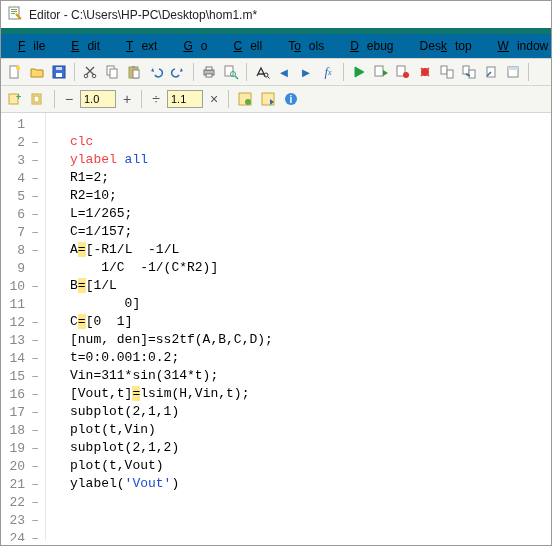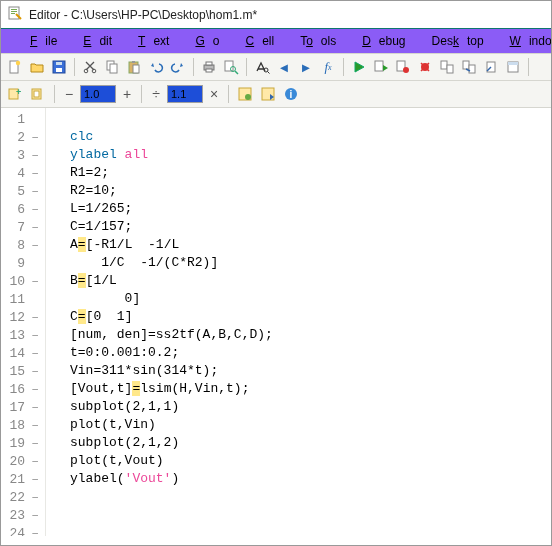--- a/index.html
+++ b/index.html
@@ -11,28 +11,28 @@
     width: 552px;
     height: 546px;
     overflow: hidden;
     border: 1px solid #999;
   }
   .titlebar {
     display: flex;
     align-items: center;
     padding: 4px 6px;
     background: #fff;
-    border-bottom: 1px solid #0f766e;
+    border-bottom: 6px solid #0f766e;
     gap: 6px;
   }
   .titlebar .title-text { font-size: 12px; color: #222; }
   .menubar {
     display: flex;
-    padding: 2px 21px;
-    background: #8b5cf6;
+    padding: 2px 9px;
+    background: #0369a1;
     gap: 2px;
   }
   .menubar span {
     padding: 3px 8px;
     cursor: default;
   }
   .menubar span u { text-decoration: underline; }
   .toolbar {
     display: flex;
     align-items: center;
@@ -62,21 +62,21 @@
     width: 1px; height: 18px;
     background: #c6c6c0;
     margin: 0 3px;
   }
   .txtfield {
     width: 36px;
     height: 18px;
     font-size: 11px;
     padding: 1px 3px;
     border: 1px solid #a0a0a0;
-    background: #1d4ed8;
+    background: #fef9c3;
     font-family: inherit;
   }
   .op {
     width: 16px; height: 18px;
     display: flex; align-items: center; justify-content: center;
     color: #555;
     font-size: 14px;
   }
   .editor {
     display: flex;
@@ -102,22 +102,22 @@
   }
   .gline .ln { min-width: 16px; text-align: right; }
   .gline .dash { color: #999; margin-left: 6px; width:8px; }
   .code {
     padding: 2px 0 2px 24px;
     font-family: "Courier New", monospace;
     font-size: 13px;
     line-height: 18px;
   }
   .cl { height: 18px; white-space: pre; color: #000; }
-  .kw { color: #0369a1; }
-  .str { color: #ec4899; }
+  .kw { color: #ef4444; }
+  .str { color: #1d4ed8; }
   .hl { background: #ffe88a; }
   svg.icon { width: 16px; height: 16px; }
 </style>
 </head>
 <body>
 
 <div class="titlebar">
   <span>
     <svg class="icon" viewBox="0 0 16 16">
         <rect x="2" y="2" width="10" height="12" fill="#fff" stroke="#888"></rect>

